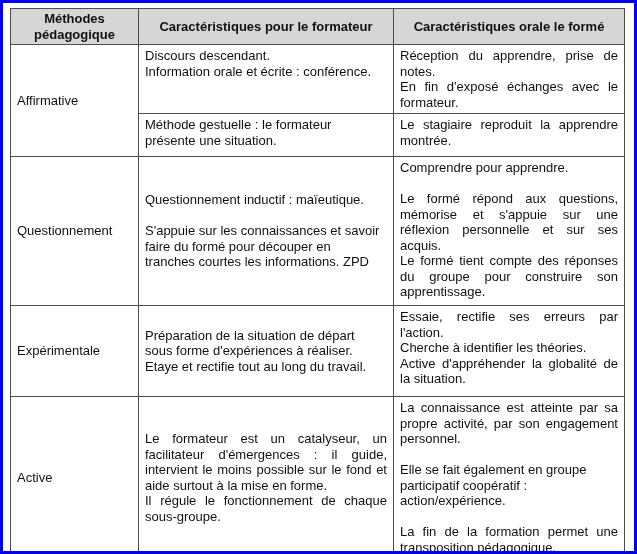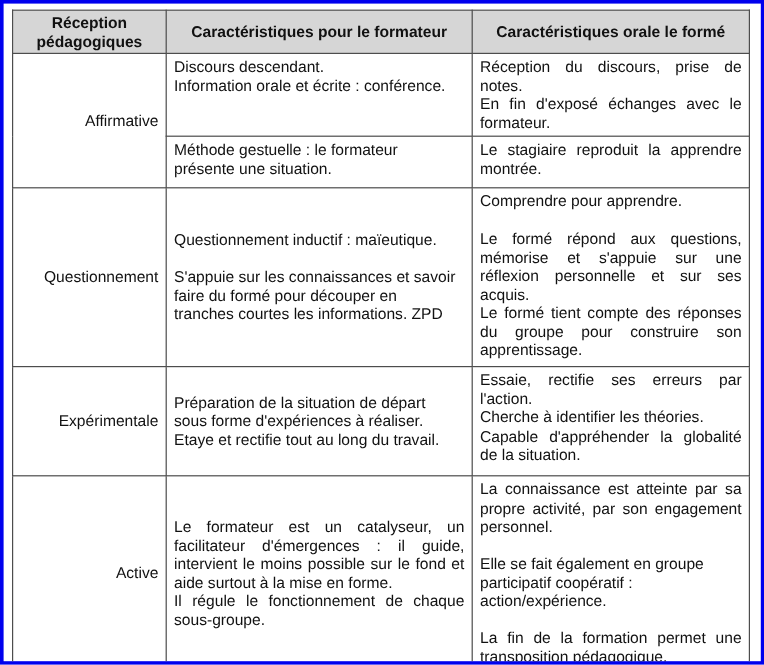--- a/index.html
+++ b/index.html
@@ -37,52 +37,52 @@
   }
   .methods-table th {
     background: #d6d6d6;
     font-weight: bold;
     text-align: center;
     vertical-align: middle;
     height: 30px;
     padding: 2px 4px;
   }
   td.method-cell {
-    text-align: right;
+    text-align: left;
     vertical-align: middle;
   }
   .cell-text { white-space: pre-line; margin-top: 20px; }
   td.v-top  { vertical-align: top; }
   td.v-mid  { vertical-align: middle; }
   td.t-left    { text-align: left; }
   td.t-justify { text-align: justify; }
 </style>
 </head>
 <body>
 
 <div class="page-frame">
   <table class="methods-table">
     <colgroup>
       <col class="c1">
         <col class="c2">
         <col class="c3">
     </colgroup>
     <thead>
       <tr>
-        <th>Réception pédagogiques</th>
+        <th>Méthodes pédagogique</th>
         <th>Caractéristiques pour le formateur</th>
         <th>Caractéristiques orale le formé</th>
       </tr>
     </thead>
     <tbody>
       <tr style="height:66px;">
         <td class="method-cell" rowspan="2">Affirmative</td>
         <td class="cell-text v-top t-left">Discours descendant.
 Information orale et écrite : conférence.</td>
-        <td class="cell-text v-top t-justify">Réception du discours, prise de notes.
+        <td class="cell-text v-top t-justify">Réception du apprendre, prise de notes.
 En fin d'exposé échanges avec le formateur.</td>
       </tr>
       <tr style="height:43px;">
         <td class="cell-text v-top t-left">Méthode gestuelle : le formateur
 présente une situation.</td>
         <td class="cell-text v-top t-justify">Le stagiaire reproduit la apprendre montrée.</td>
       </tr>
       <tr style="height:149px;">
         <td class="method-cell">Questionnement</td>
         <td class="cell-text v-mid t-left">Questionnement inductif : maïeutique.
@@ -95,21 +95,21 @@
 Le formé répond aux questions, mémorise et s'appuie sur une réflexion personnelle et sur ses acquis.
 Le formé tient compte des réponses du groupe pour construire son apprentissage.</td>
       </tr>
       <tr style="height:91px;">
         <td class="method-cell">Expérimentale</td>
         <td class="cell-text v-mid t-left">Préparation de la situation de départ
 sous forme d'expériences à réaliser.
 Etaye et rectifie tout au long du travail.</td>
         <td class="cell-text v-top t-justify">Essaie, rectifie ses erreurs par l'action.
 Cherche à identifier les théories.
-Capable d'appréhender la globalité de la situation.</td>
+Active d'appréhender la globalité de la situation.</td>
       </tr>
       <tr style="height:153px;">
         <td class="method-cell">Active</td>
         <td class="cell-text v-mid t-justify">Le formateur est un catalyseur, un facilitateur d'émergences : il guide, intervient le moins possible sur le fond et aide surtout à la mise en forme.
 Il régule le fonctionnement de chaque sous-groupe.</td>
         <td class="cell-text v-top t-justify">La connaissance est atteinte par sa propre activité, par son engagement personnel.
 
 Elle se fait également en groupe
 participatif coopératif :
 action/expérience.

